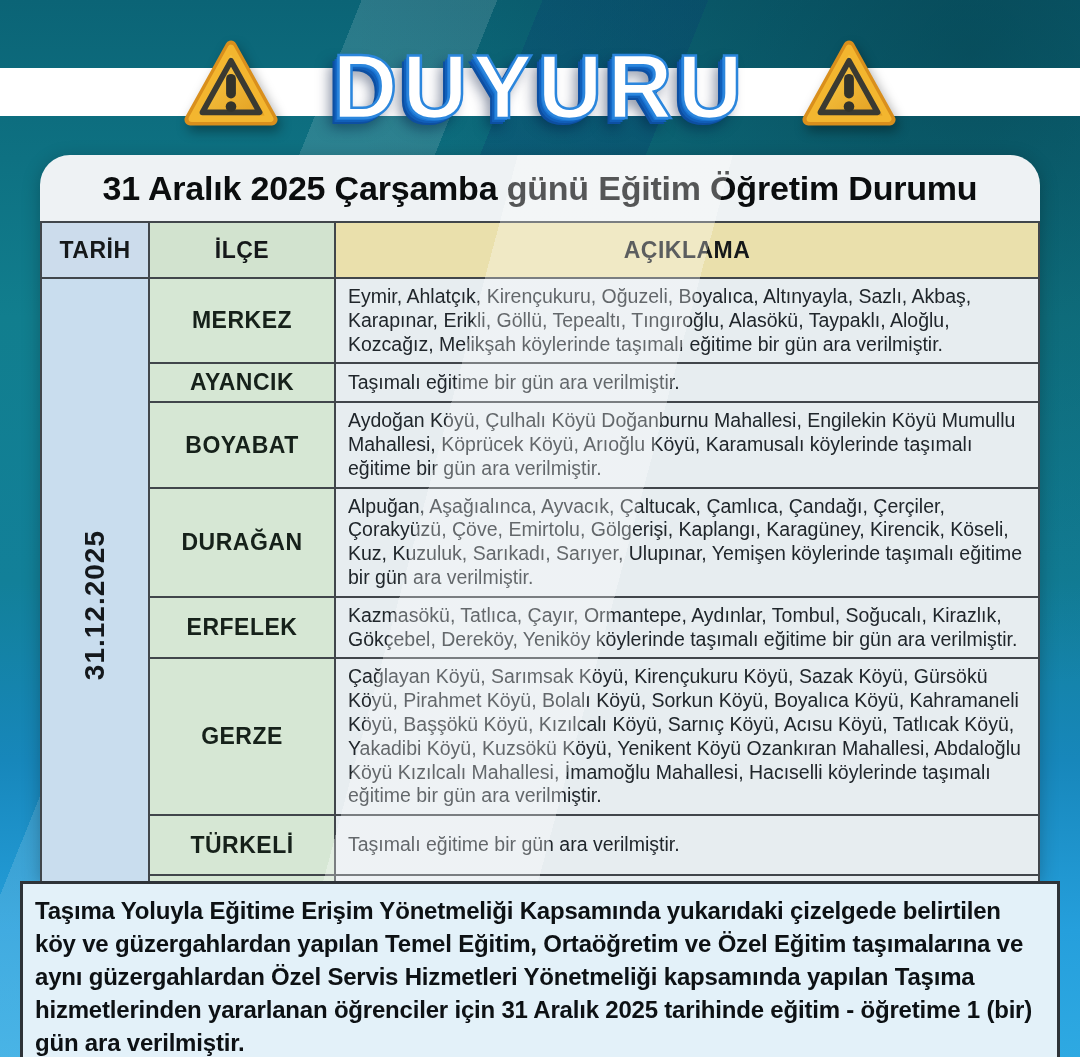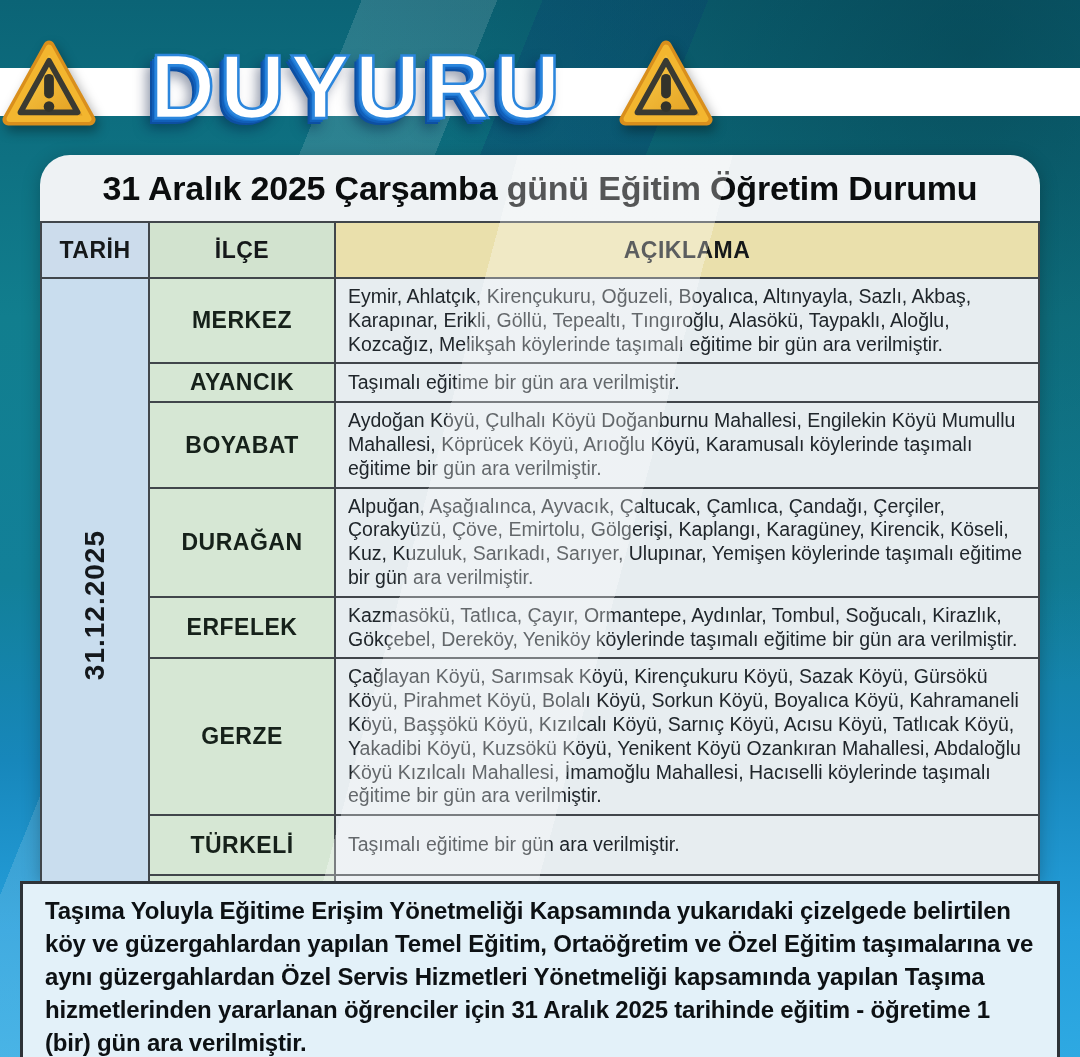--- a/index.html
+++ b/index.html
@@ -8,21 +8,21 @@
     font-family:"Liberation Sans",sans-serif;
     background:
       linear-gradient(112deg, rgba(255,255,255,0) 24%, rgba(255,255,255,0.13) 24% 33%, rgba(255,255,255,0) 33% 36%, rgba(8,62,110,0.30) 36% 47%, rgba(0,0,0,0) 47%),
       radial-gradient(ellipse at 90% 5%, rgba(0,30,40,0.35), rgba(0,0,0,0) 45%),
       linear-gradient(180deg,#0b6476 0%,#117e8e 30%,#128099 55%,#1787bb 72%,#259fdc 88%,#2ea9e2 100%);
   }
   
   .band{position:absolute;left:0;top:68px;width:1080px;height:48px;background:#ffffff;}
   
   .banner{position:absolute;left:0;top:30px;width:1080px;height:118px;
-    display:flex;align-items:center;gap:52px;}
+    display:flex;align-items:center;justify-content:center;gap:52px;}
   .warning-svg{width:98px;height:106px;filter:drop-shadow(3px 6px 6px rgba(0,0,0,0.35));}
   .duyuru{
     font-size:90px;font-weight:800;letter-spacing:5px;color:#ffffff;line-height:1;
     -webkit-text-stroke:2.5px #2b86dd;
     text-shadow:
       -2px 2px 0 #1a74d2,
       -4px 4px 0 #115fb9,
       -6px 6px 0 #0d4fa2,
       -8px 9px 14px rgba(0,20,60,0.55);
     transform:translateY(-2px);
@@ -72,21 +72,21 @@
   tbody tr:nth-child(4){height:95px;}
   tbody tr:nth-child(5){height:58px;}
   tbody tr:nth-child(6){height:146px;}
   tbody tr:nth-child(7){height:60px;}
   tbody tr:nth-child(8){height:58px;}
   
   .footer-panel{
     position:absolute;left:20px;top:881px;width:1040px;height:176px;z-index:3;
     box-sizing:border-box;background:#e3f1f9;
     border:3px solid #2e3338;border-bottom:none;
-    padding:10px 22px;overflow:hidden;
+    padding:10px 12px;overflow:hidden;
   }
   .footer-paragraph{
     font-size:24px;font-weight:700;line-height:33px;color:#0d1114;letter-spacing:-0.2px;
   }
 </style>
 </head>
 <body>
 
 <svg width="0" height="0" style="position:absolute" aria-hidden="true">
   <defs>

